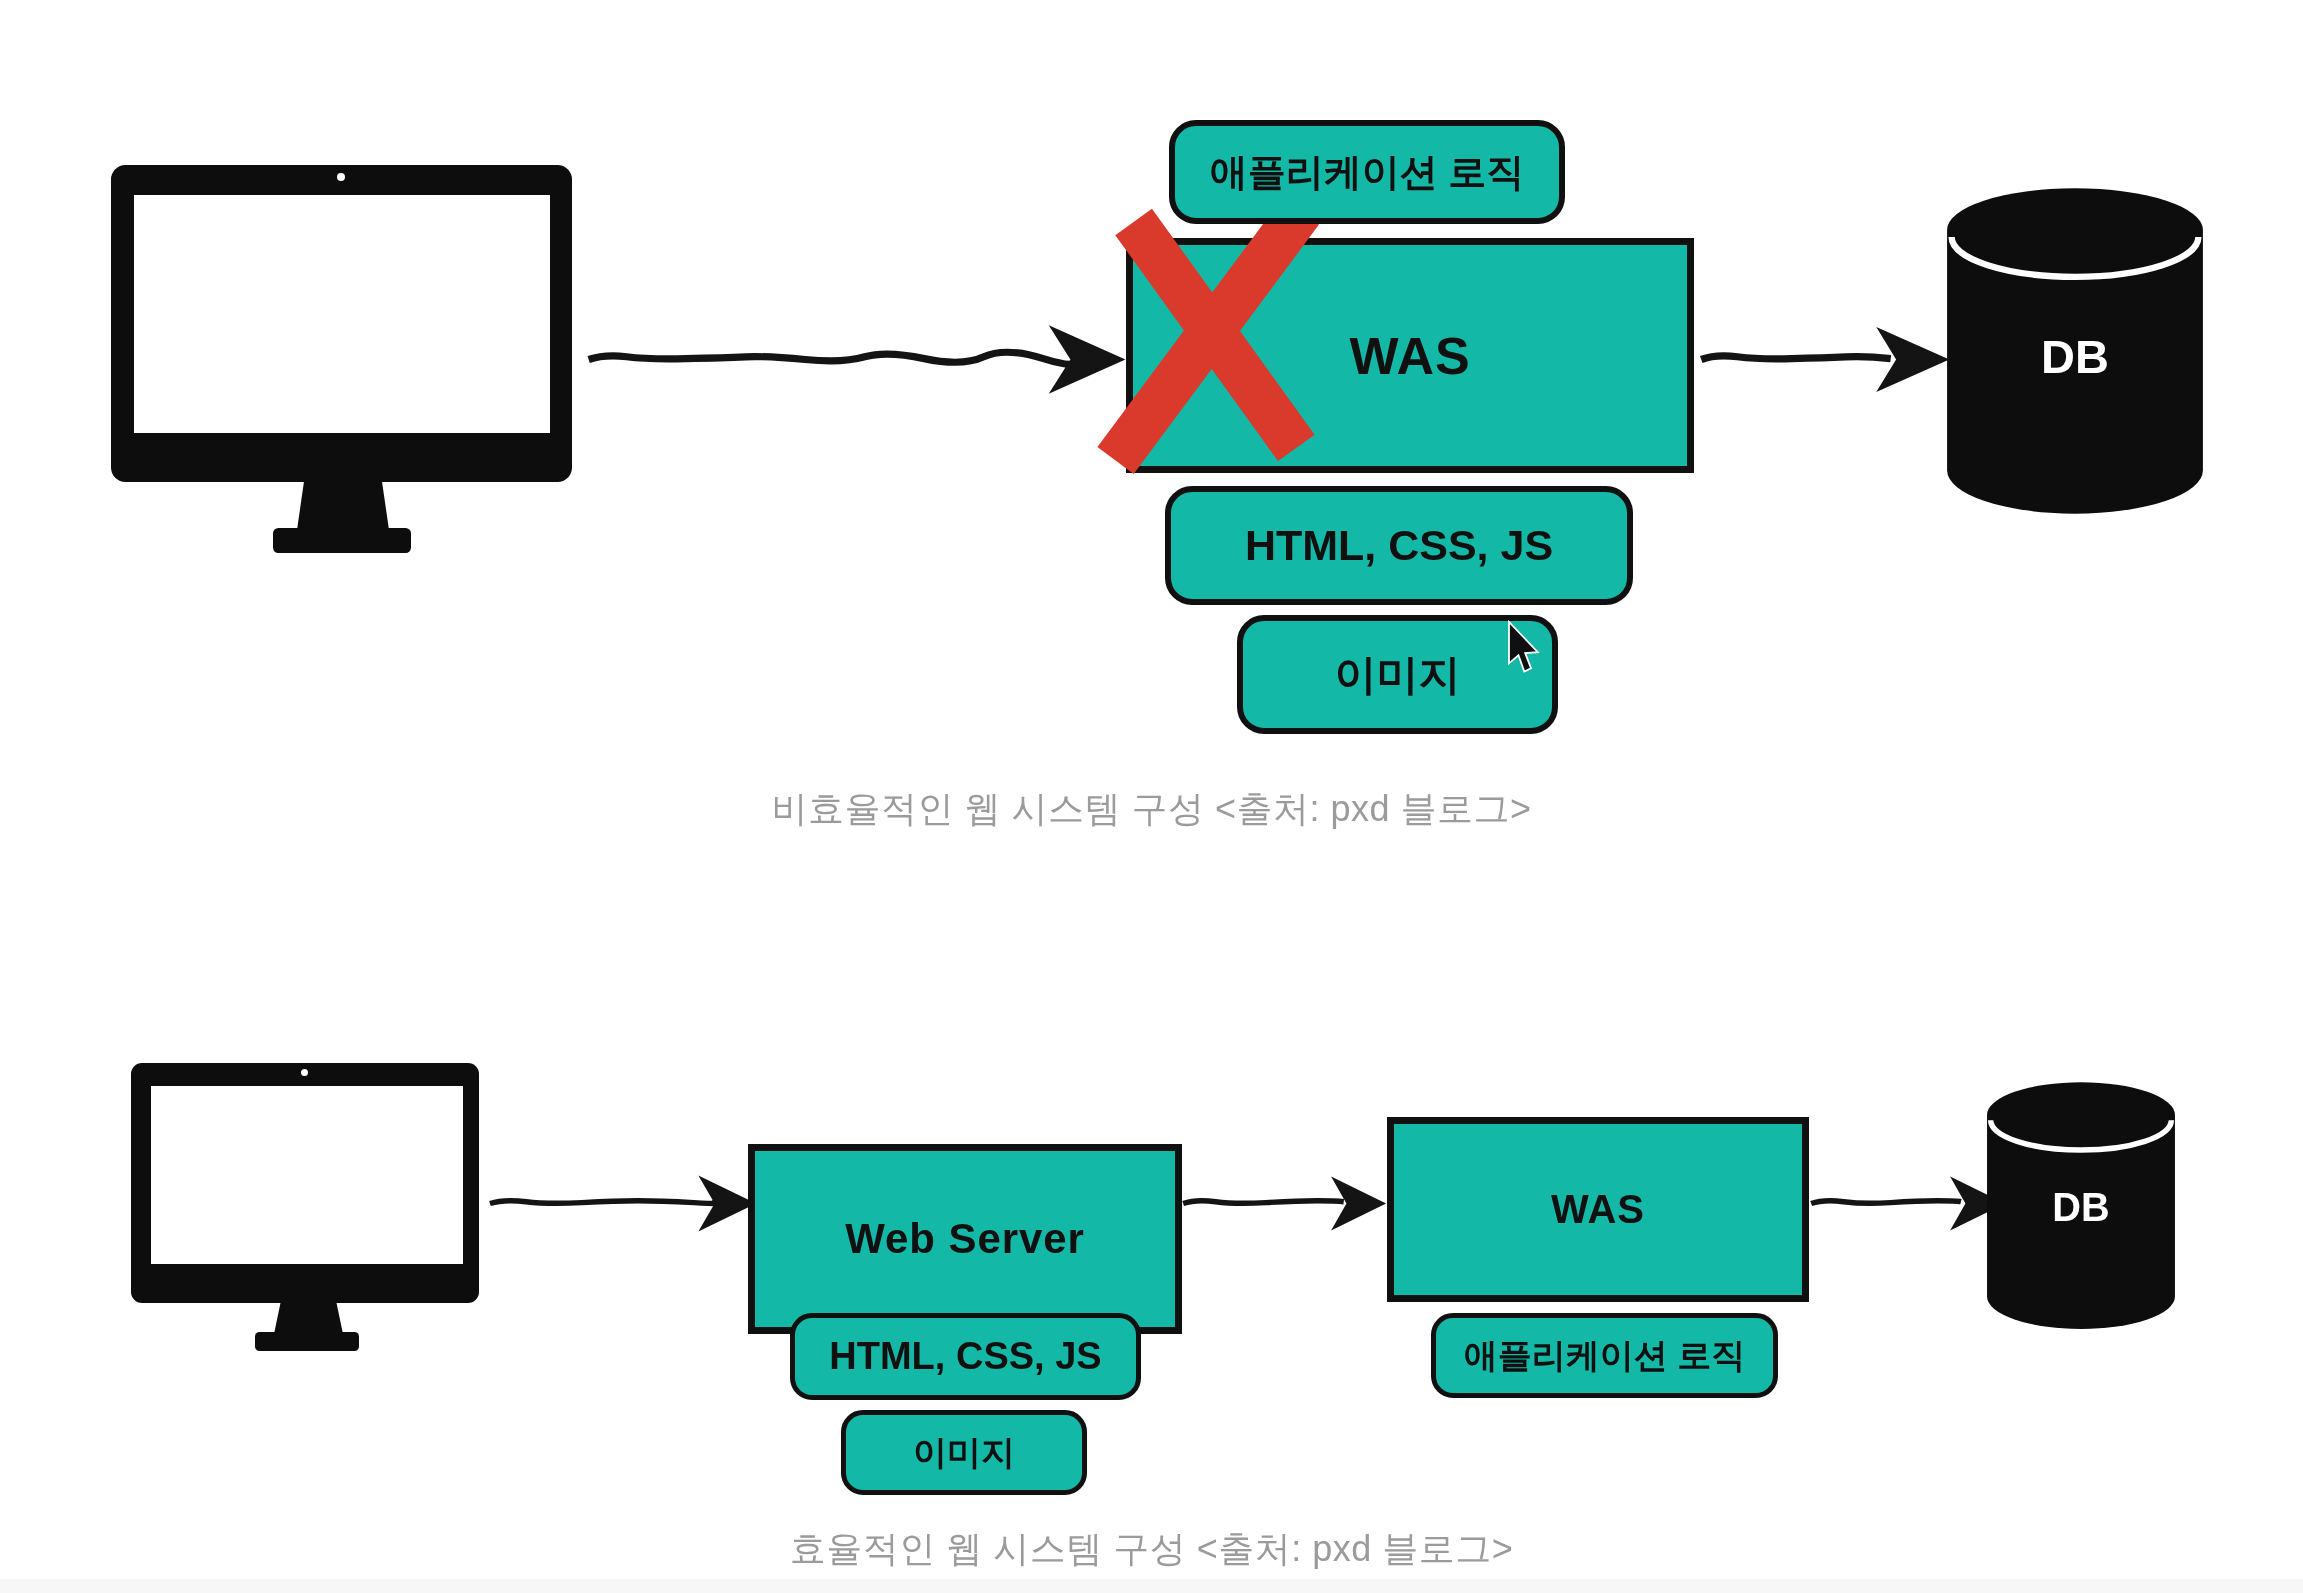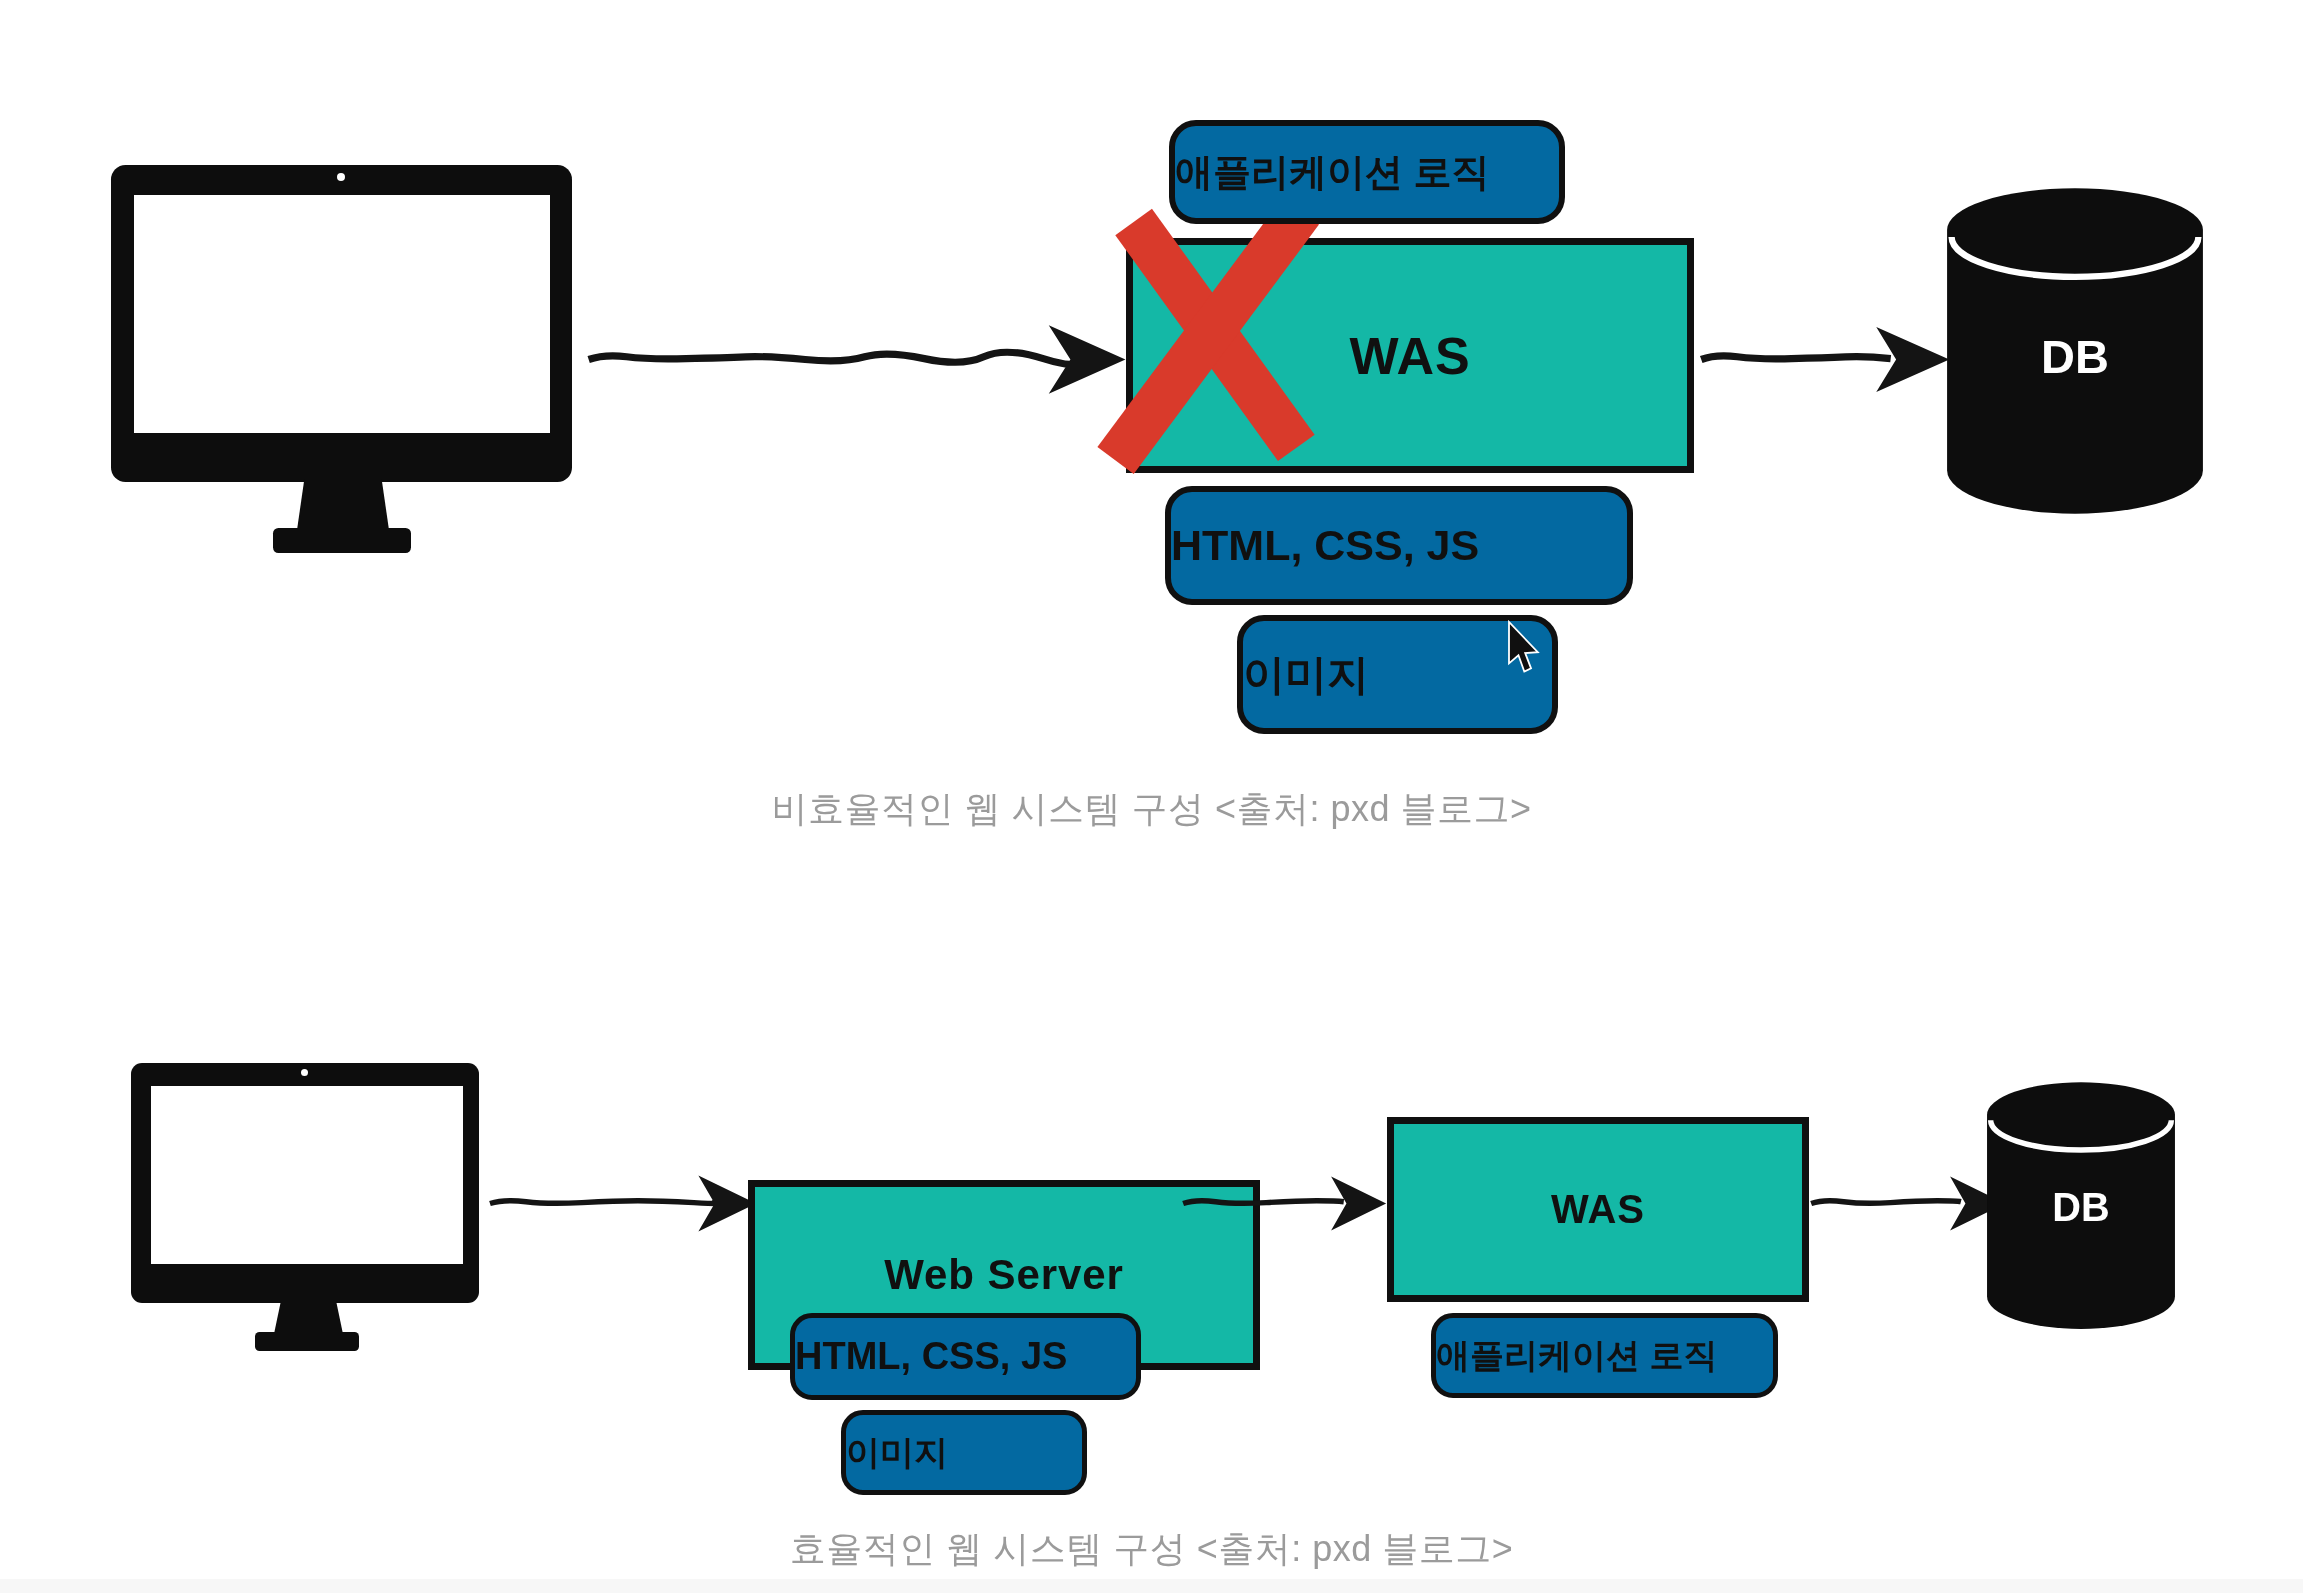--- a/index.html
+++ b/index.html
@@ -11,22 +11,22 @@
   .mon-frame{position:absolute;background:#0d0d0d;border-radius:14.5px;}
   .mon-screen{position:absolute;background:#ffffff;}
   .mon-cam{position:absolute;background:#ffffff;border-radius:50%;}
   .mon-stand{position:absolute;background:#0d0d0d;}
   .mon-base{position:absolute;background:#0d0d0d;border-radius:5.4px;}
 
   
   .box{position:absolute;background:#14b8a6;border:7.2px solid #101010;box-sizing:border-box;
        display:flex;align-items:center;justify-content:center;font-weight:bold;letter-spacing:0.9px;}
   
-  .pill{position:absolute;background:#0369a1;border:6.3px solid #101010;border-radius:27px;box-sizing:border-box;
-        display:flex;align-items:center;justify-content:flex-start;font-weight:bold;}
+  .pill{position:absolute;background:#14b8a6;border:6.3px solid #101010;border-radius:27px;box-sizing:border-box;
+        display:flex;align-items:center;justify-content:center;font-weight:bold;}
   .pill.small{border-width:5.4px;border-radius:22px;}
 
   .caption{position:absolute;left:0;width:100%;text-align:center;color:#9b9b9b;
            font-size:36px;letter-spacing:0.5px;}
 
   .footer-strip{position:absolute;left:0;bottom:0;width:100%;height:15.4px;background:#f7f7f7;}
 
   svg{display:block;overflow:visible;}
   .ink-line{stroke:#141414;fill:none;}
   .ink-fill{fill:#141414;}
@@ -95,21 +95,21 @@
     </div>
     <div class="mon-stand" style="left:274px;top:1301px;width:69px;height:33px;clip-path:polygon(10% 0,90% 0,100% 100%,0 100%);"></div>
     <div class="mon-base" style="left:255px;top:1332px;width:104px;height:19px;border-radius:4.5px;"></div>
   </div>
 
   <svg class="abs" style="left:488px;top:1162px;" width="271" height="83" viewBox="0 0 300 92">
     <path class="ink-line" stroke-width="6" d="M2 46 q16 -5 40 -2 t62 1 t62 -2 t62 2 t20 0"></path>
     <polygon class="ink-fill" points="297,46 233,15 251,46 233,77"></polygon>
   </svg>
 
-  <div class="box" style="left:748px;top:1180px;width:512px;height:190px;font-size:42px;">
+  <div class="box" style="left:748px;top:1144px;width:434px;height:190px;font-size:42px;">
     <span>Web Server</span>
   </div>
 
   <div class="pill small" style="left:790px;top:1313px;width:351px;height:87px;font-size:38px;">
     <span>HTML, CSS, JS</span>
   </div>
 
   <div class="pill small" style="left:841px;top:1410px;width:246px;height:85px;font-size:34px;">
     <span>이미지</span>
   </div>

